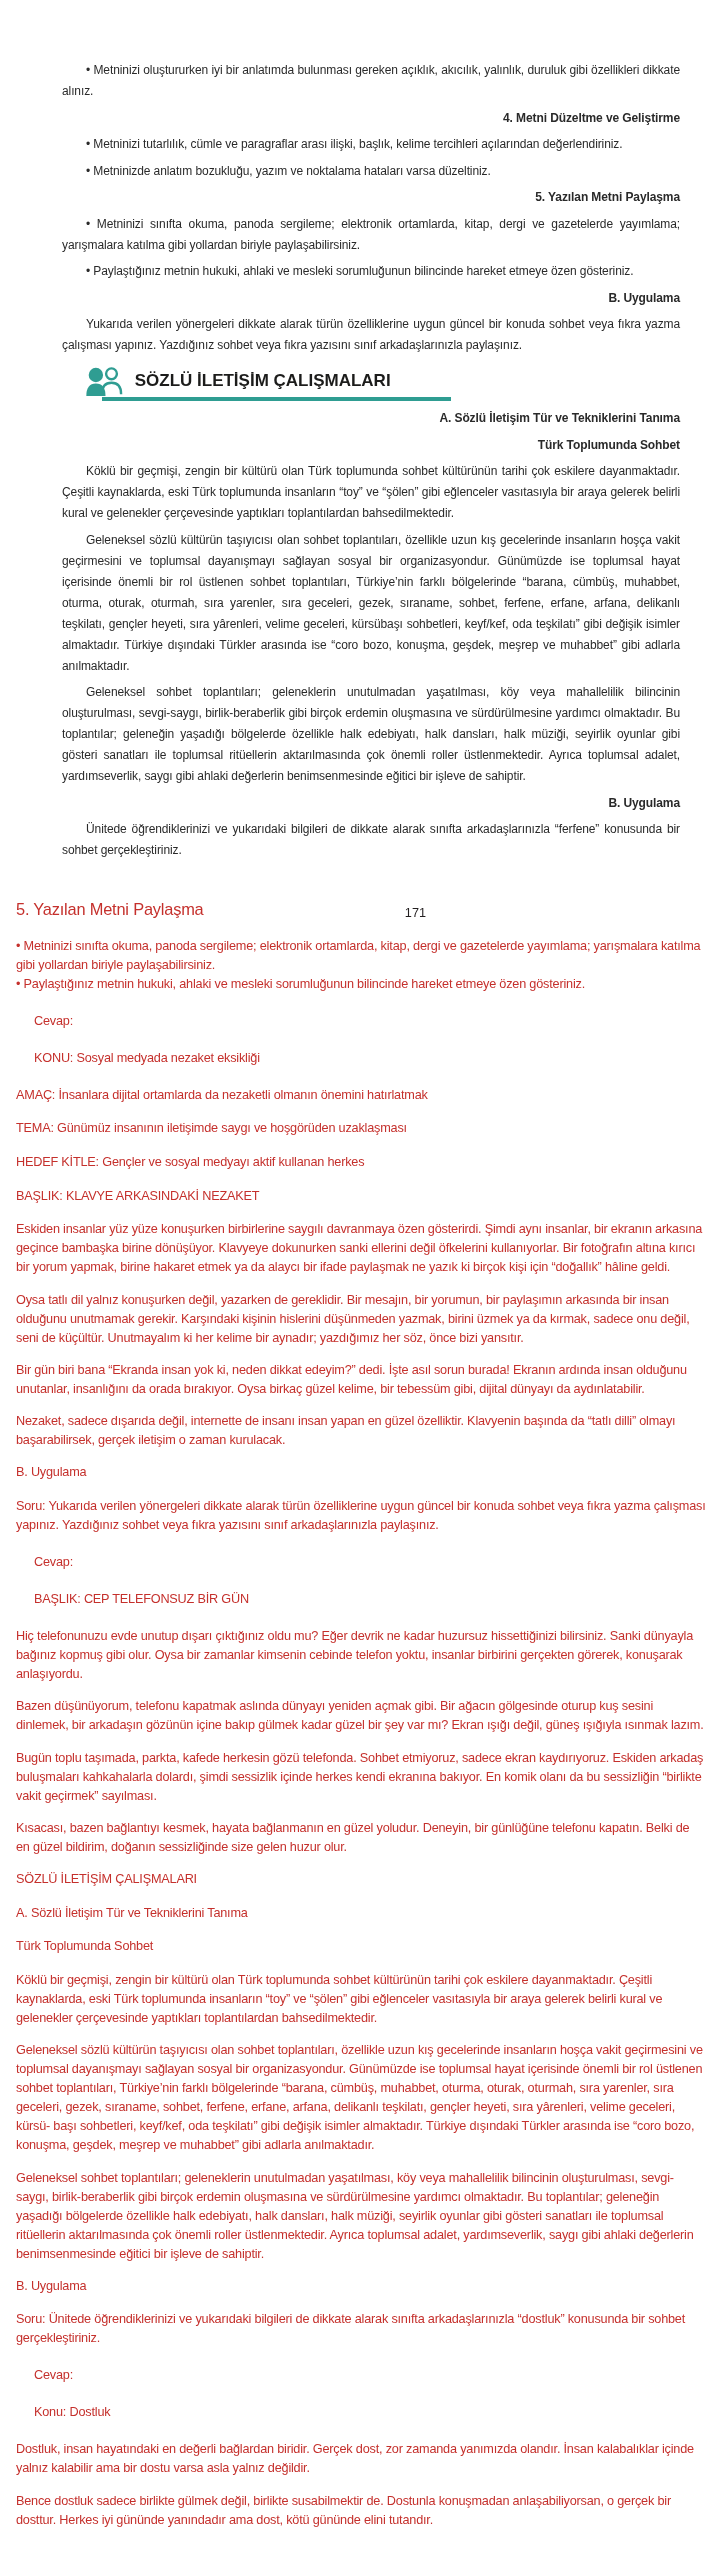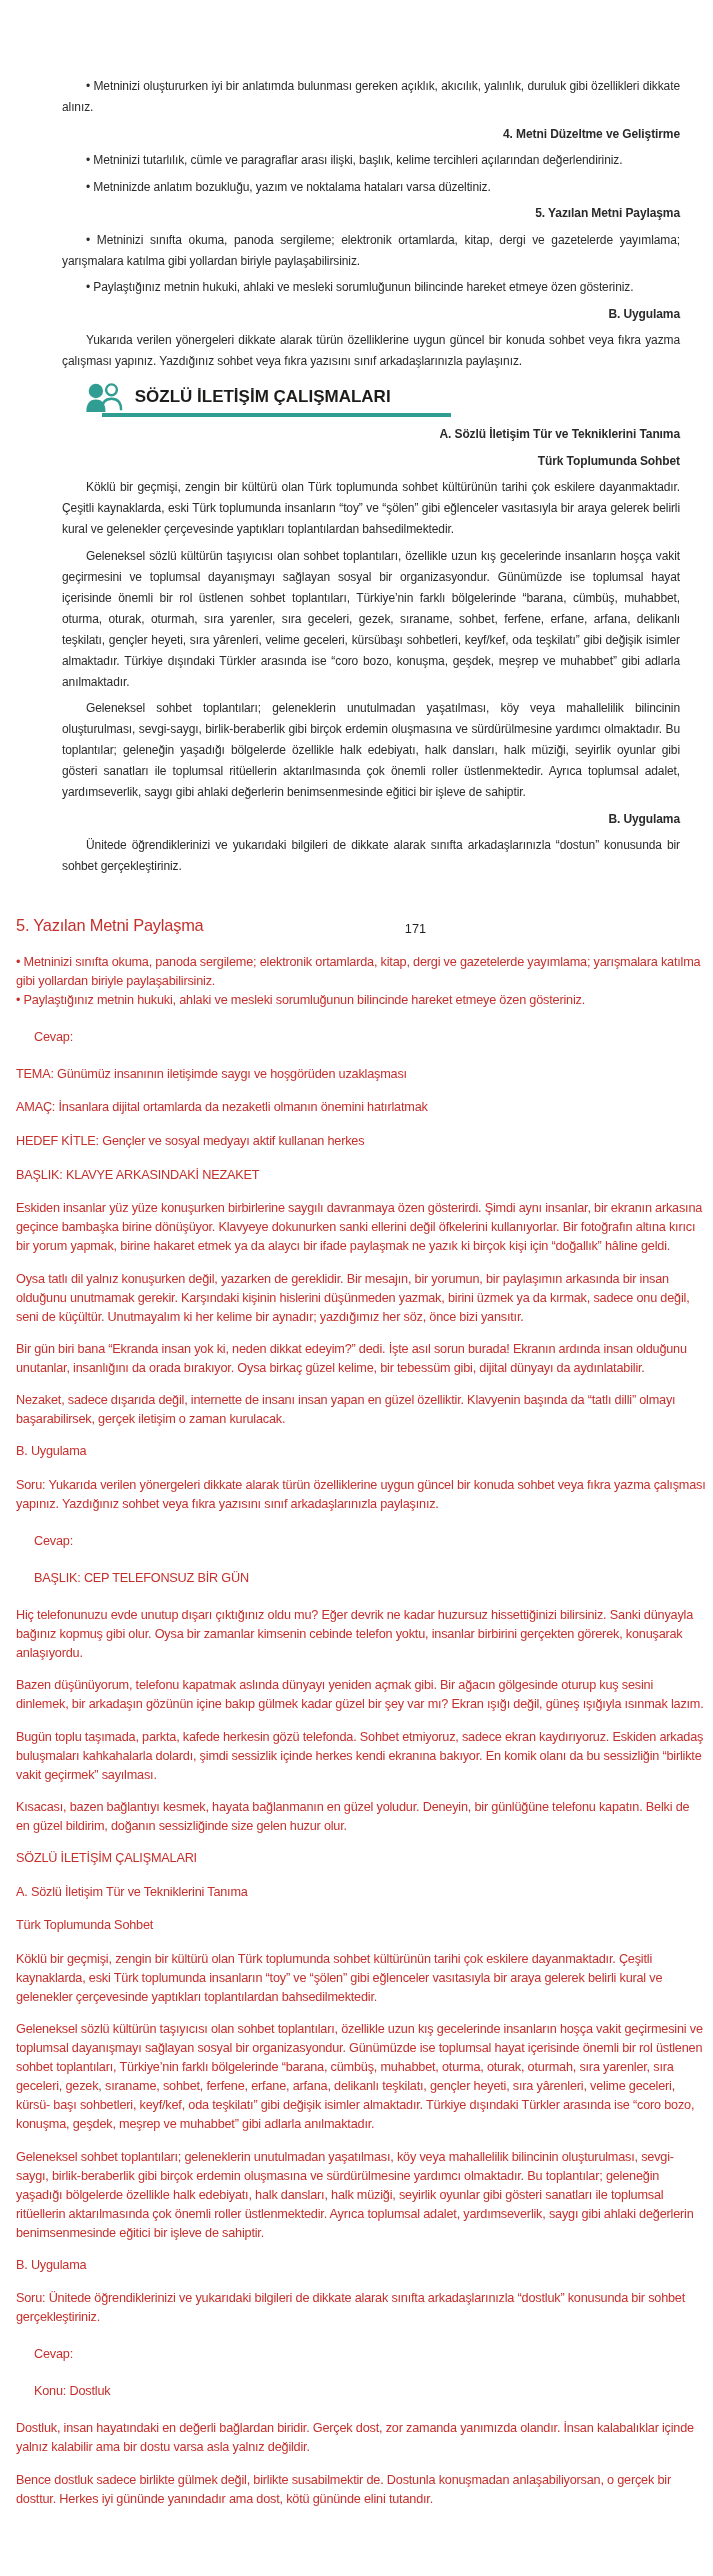--- a/index.html
+++ b/index.html
@@ -2,21 +2,21 @@
 <html lang="tr" style="font-size:9.7px"><head>
 <meta charset="utf-8">
 <style>
   html,body{margin:0;padding:0;background:#ffffff;}
   body{width:713px;height:2576px;overflow:hidden;position:relative;}
   .page{width:713px;box-sizing:border-box;}
 
   
   .scan{
     box-sizing:border-box;
-    padding:76px 33px 0 62px;
+    padding:60px 33px 0 62px;
     font-family:"Liberation Sans", sans-serif;
     font-size:12px;
     line-height:21px;
     letter-spacing:-0.1px;
     color:#2a2a2a;
     text-align:justify;
   }
   .scan p.bullet, .scan p.body{margin:0 0 5.5px;text-indent:24px;}
   .scan h3.heading{
     font-size:12px;line-height:21px;font-weight:bold;
@@ -91,37 +91,38 @@
       <div class="ph-underline"></div>
     </div>
 
     <div id="scan-blocks-2">
         <h3 class="blk heading">A. Sözlü İletişim Tür ve Tekniklerini Tanıma</h3>
         <h3 class="blk heading">Türk Toplumunda Sohbet</h3>
         <p class="blk body">Köklü bir geçmişi, zengin bir kültürü olan Türk toplumunda sohbet kültürünün tarihi çok eskilere dayanmaktadır. Çeşitli kaynaklarda, eski Türk toplumunda insanların “toy” ve “şölen” gibi eğlenceler vasıtasıyla bir araya gelerek belirli kural ve gelenekler çerçevesinde yaptıkları toplantılardan bahsedilmektedir.</p>
         <p class="blk body">Geleneksel sözlü kültürün taşıyıcısı olan sohbet toplantıları, özellikle uzun kış gecelerinde insanların hoşça vakit geçirmesini ve toplumsal dayanışmayı sağlayan sosyal bir organizasyondur. Günümüzde ise toplumsal hayat içerisinde önemli bir rol üstlenen sohbet toplantıları, Türkiye’nin farklı bölgelerinde “barana, cümbüş, muhabbet, oturma, oturak, oturmah, sıra yarenler, sıra geceleri, gezek, sıraname, sohbet, ferfene, erfane, arfana, delikanlı teşkilatı, gençler heyeti, sıra yârenleri, velime geceleri, kürsübaşı sohbetleri, keyf/kef, oda teşkilatı” gibi değişik isimler almaktadır. Türkiye dışındaki Türkler arasında ise “coro bozo, konuşma, geşdek, meşrep ve muhabbet” gibi adlarla anılmaktadır.</p>
         <p class="blk body">Geleneksel sohbet toplantıları; geleneklerin unutulmadan yaşatılması, köy veya mahallelilik bilincinin oluşturulması, sevgi-saygı, birlik-beraberlik gibi birçok erdemin oluşmasına ve sürdürülmesine yardımcı olmaktadır. Bu toplantılar; geleneğin yaşadığı bölgelerde özellikle halk edebiyatı, halk dansları, halk müziği, seyirlik oyunlar gibi gösteri sanatları ile toplumsal ritüellerin aktarılmasında çok önemli roller üstlenmektedir. Ayrıca toplumsal adalet, yardımseverlik, saygı gibi ahlaki değerlerin benimsenmesinde eğitici bir işleve de sahiptir.</p>
         <h3 class="blk heading">B. Uygulama</h3>
-        <p class="blk body">Ünitede öğrendiklerinizi ve yukarıdaki bilgileri de dikkate alarak sınıfta arkadaşlarınızla “dostun” konusunda bir sohbet gerçekleştiriniz.</p>
+        <p class="blk body">Ünitede öğrendiklerinizi ve yukarıdaki bilgileri de dikkate alarak sınıfta arkadaşlarınızla “ferfene” konusunda bir sohbet gerçekleştiriniz.</p>
       </div>
   </section>
 
   <section class="answers">
     <div class="answers-head">
       <h2>5. Yazılan Metni Paylaşma</h2>
       <div class="page-num">171</div>
     </div>
     <div id="answer-blocks">
         <p class="blk bullet">• Metninizi sınıfta okuma, panoda sergileme; elektronik ortamlarda, kitap, dergi ve gazetelerde yayımlama; yarışmalara katılma gibi yollardan biriyle paylaşabilirsiniz.</p>
         <p class="blk bullet">• Paylaştığınız metnin hukuki, ahlaki ve mesleki sorumluğunun bilincinde hareket etmeye özen gösteriniz.</p>
         <div class="blk group">
           <div class="gline">Cevap:</div>
+          <div class="gline">KONU: Sosyal medyada nezaket eksikliği</div>
         </div>
+        <p class="blk line">AMAÇ: İnsanlara dijital ortamlarda da nezaketli olmanın önemini hatırlatmak</p>
         <p class="blk line">TEMA: Günümüz insanının iletişimde saygı ve hoşgörüden uzaklaşması</p>
-        <p class="blk line">AMAÇ: İnsanlara dijital ortamlarda da nezaketli olmanın önemini hatırlatmak</p>
         <p class="blk line">HEDEF KİTLE: Gençler ve sosyal medyayı aktif kullanan herkes</p>
         <p class="blk line">BAŞLIK: KLAVYE ARKASINDAKİ NEZAKET</p>
         <p class="blk para">Eskiden insanlar yüz yüze konuşurken birbirlerine saygılı davranmaya özen gösterirdi. Şimdi aynı insanlar, bir ekranın arkasına geçince bambaşka birine dönüşüyor. Klavyeye dokunurken sanki ellerini değil öfkelerini kullanıyorlar. Bir fotoğrafın altına kırıcı bir yorum yapmak, birine hakaret etmek ya da alaycı bir ifade paylaşmak ne yazık ki birçok kişi için “doğallık” hâline geldi.</p>
         <p class="blk para">Oysa tatlı dil yalnız konuşurken değil, yazarken de gereklidir. Bir mesajın, bir yorumun, bir paylaşımın arkasında bir insan olduğunu unutmamak gerekir. Karşındaki kişinin hislerini düşünmeden yazmak, birini üzmek ya da kırmak, sadece onu değil, seni de küçültür. Unutmayalım ki her kelime bir aynadır; yazdığımız her söz, önce bizi yansıtır.</p>
         <p class="blk para">Bir gün biri bana “Ekranda insan yok ki, neden dikkat edeyim?” dedi. İşte asıl sorun burada! Ekranın ardında insan olduğunu unutanlar, insanlığını da orada bırakıyor. Oysa birkaç güzel kelime, bir tebessüm gibi, dijital dünyayı da aydınlatabilir.</p>
         <p class="blk para">Nezaket, sadece dışarıda değil, internette de insanı insan yapan en güzel özelliktir. Klavyenin başında da “tatlı dilli” olmayı başarabilirsek, gerçek iletişim o zaman kurulacak.</p>
         <p class="blk line">B. Uygulama</p>
         <p class="blk para">Soru: Yukarıda verilen yönergeleri dikkate alarak türün özelliklerine uygun güncel bir konuda sohbet veya fıkra yazma çalışması yapınız. Yazdığınız sohbet veya fıkra yazısını sınıf arkadaşlarınızla paylaşınız.</p>
         <div class="blk group">
           <div class="gline">Cevap:</div>

